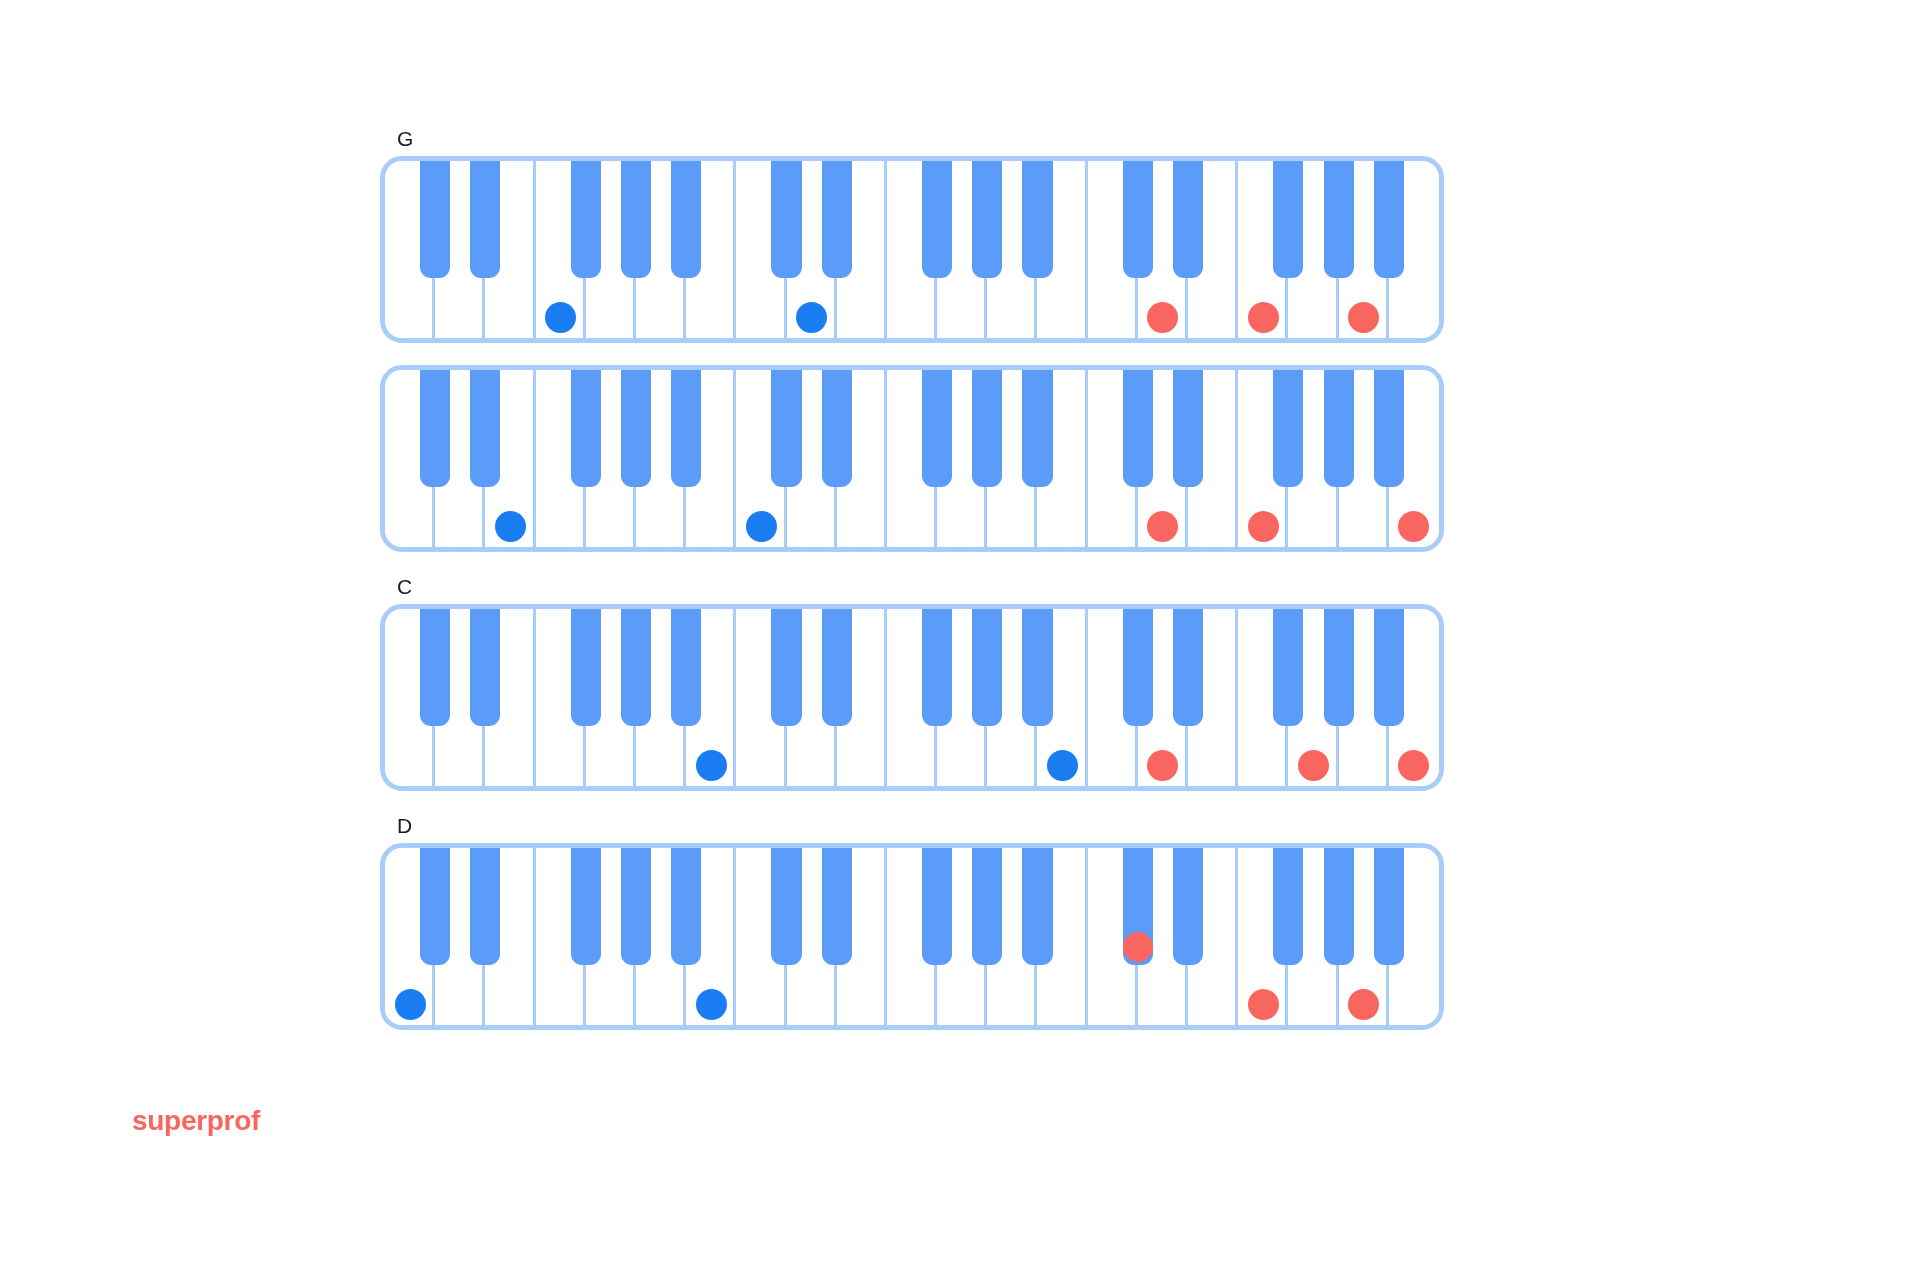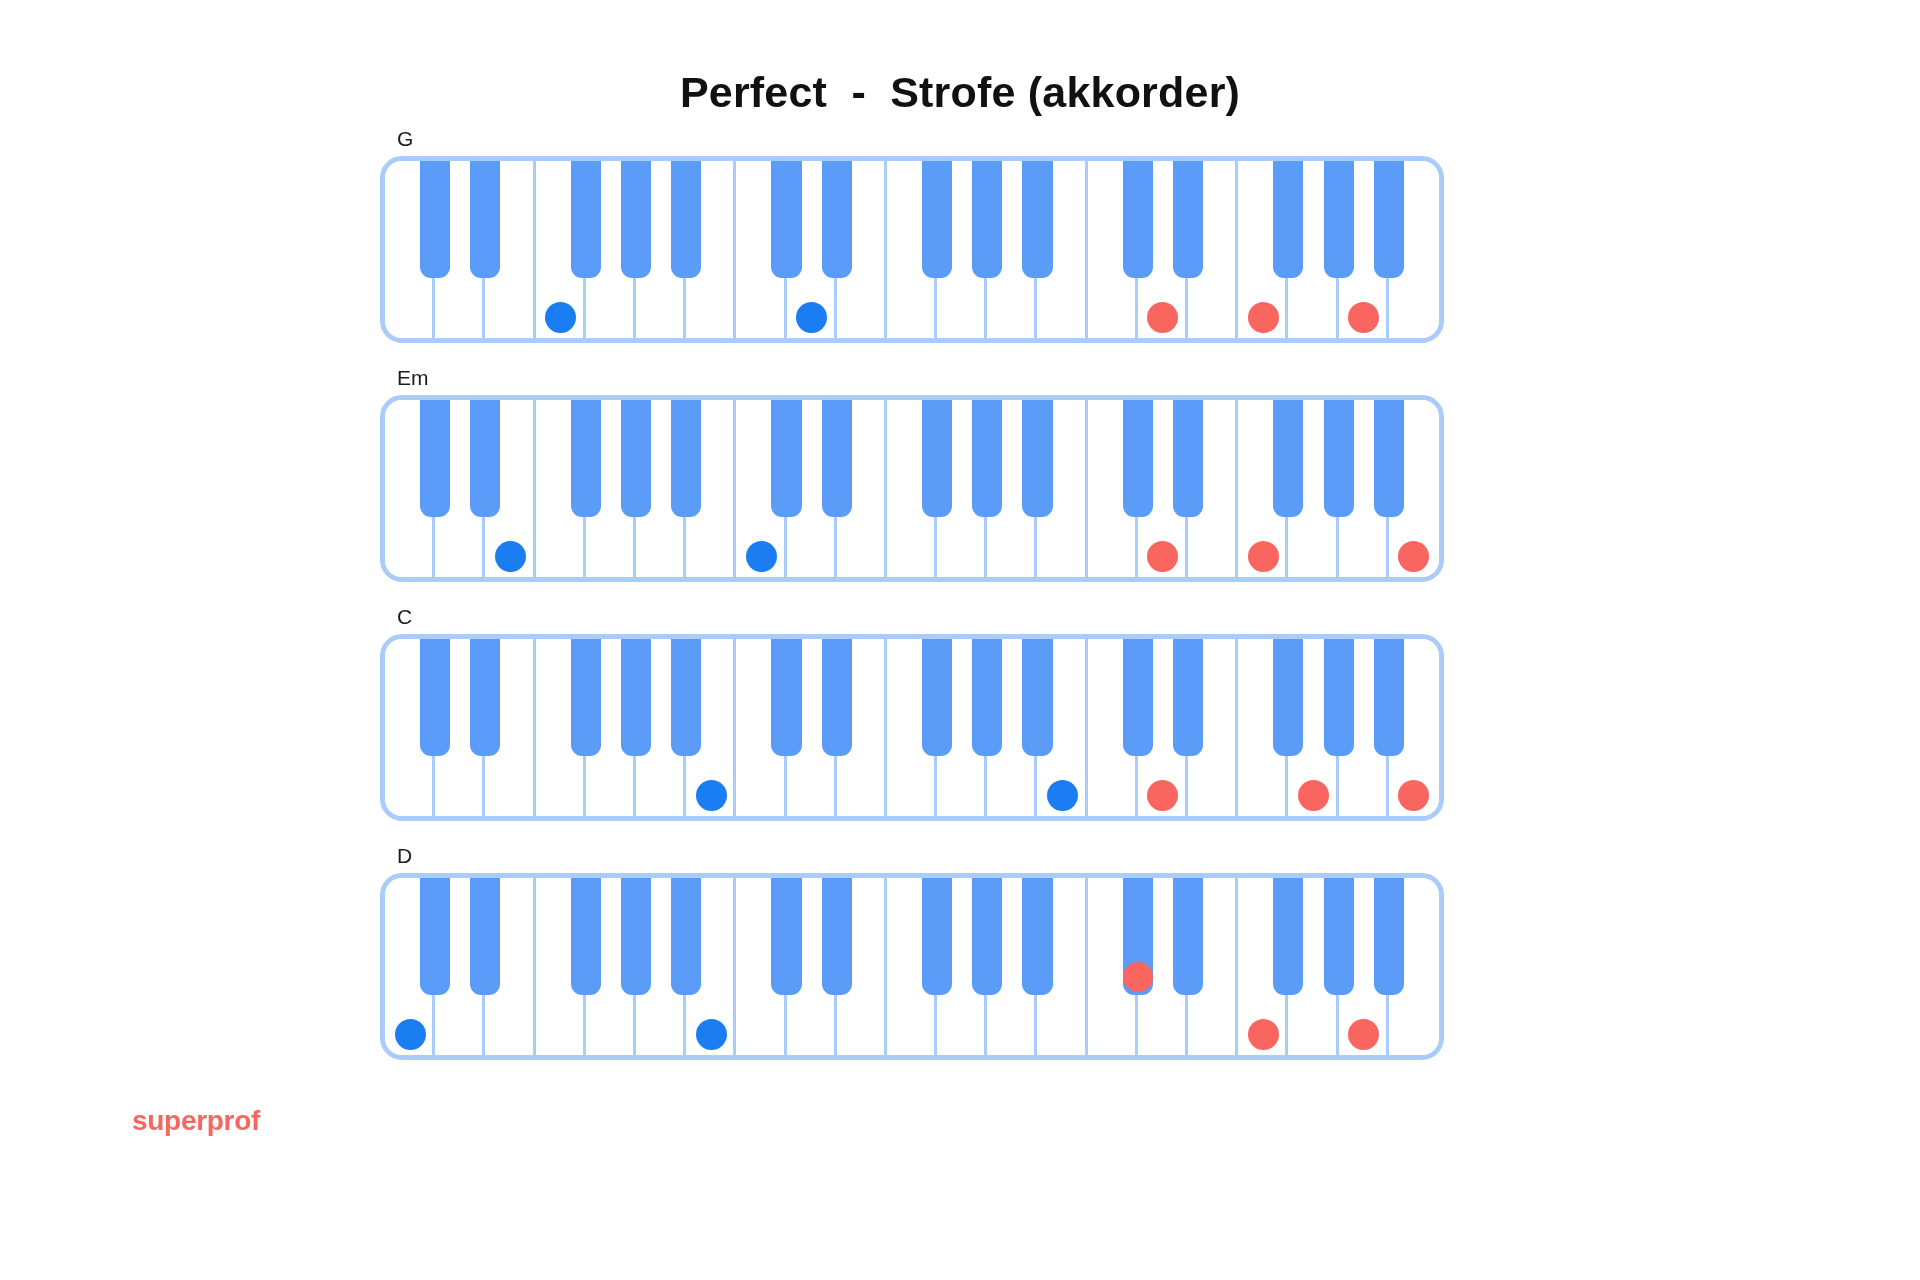--- a/index.html
+++ b/index.html
@@ -113,21 +113,20 @@
     color: #f9655f;
     letter-spacing: -0.3px;
     white-space: pre;
   }
 </style>
 </head>
 <body>
 
 <div id="page">
 
-  <div class="title">Perfect  -  Strofe (akkorder)</div>
 
   <div class="stack">
       <div class="chord-block">
         <div class="chord-label">G</div>
         <div class="keyboard">
           <div class="white-layer">
             <div class="white-key" style="left: 0px; width: 50.1905px;"></div>
             <div class="white-key" style="left: 50.1905px; width: 50.1905px;"></div>
             <div class="white-key" style="left: 100.381px; width: 50.1905px;"></div>
             <div class="white-key" style="left: 150.571px; width: 50.1905px;"></div>
@@ -169,21 +168,20 @@
           <div class="dot-layer">
             <div class="dot blue" style="width: 31px; height: 31px; left: 160.167px; top: 141px;"></div>
             <div class="dot blue" style="width: 31px; height: 31px; left: 411.119px; top: 141px;"></div>
             <div class="dot red" style="width: 31px; height: 31px; left: 762.452px; top: 141px;"></div>
             <div class="dot red" style="width: 31px; height: 31px; left: 862.833px; top: 141px;"></div>
             <div class="dot red" style="width: 31px; height: 31px; left: 963.214px; top: 141px;"></div>
           </div>
         </div>
       </div>
       <div class="chord-block">
-        <div class="chord-label">Em</div>
         <div class="keyboard">
           <div class="white-layer">
             <div class="white-key" style="left: 0px; width: 50.1905px;"></div>
             <div class="white-key" style="left: 50.1905px; width: 50.1905px;"></div>
             <div class="white-key" style="left: 100.381px; width: 50.1905px;"></div>
             <div class="white-key" style="left: 150.571px; width: 50.1905px;"></div>
             <div class="white-key" style="left: 200.762px; width: 50.1905px;"></div>
             <div class="white-key" style="left: 250.952px; width: 50.1905px;"></div>
             <div class="white-key" style="left: 301.143px; width: 50.1905px;"></div>
             <div class="white-key" style="left: 351.333px; width: 50.1905px;"></div>

